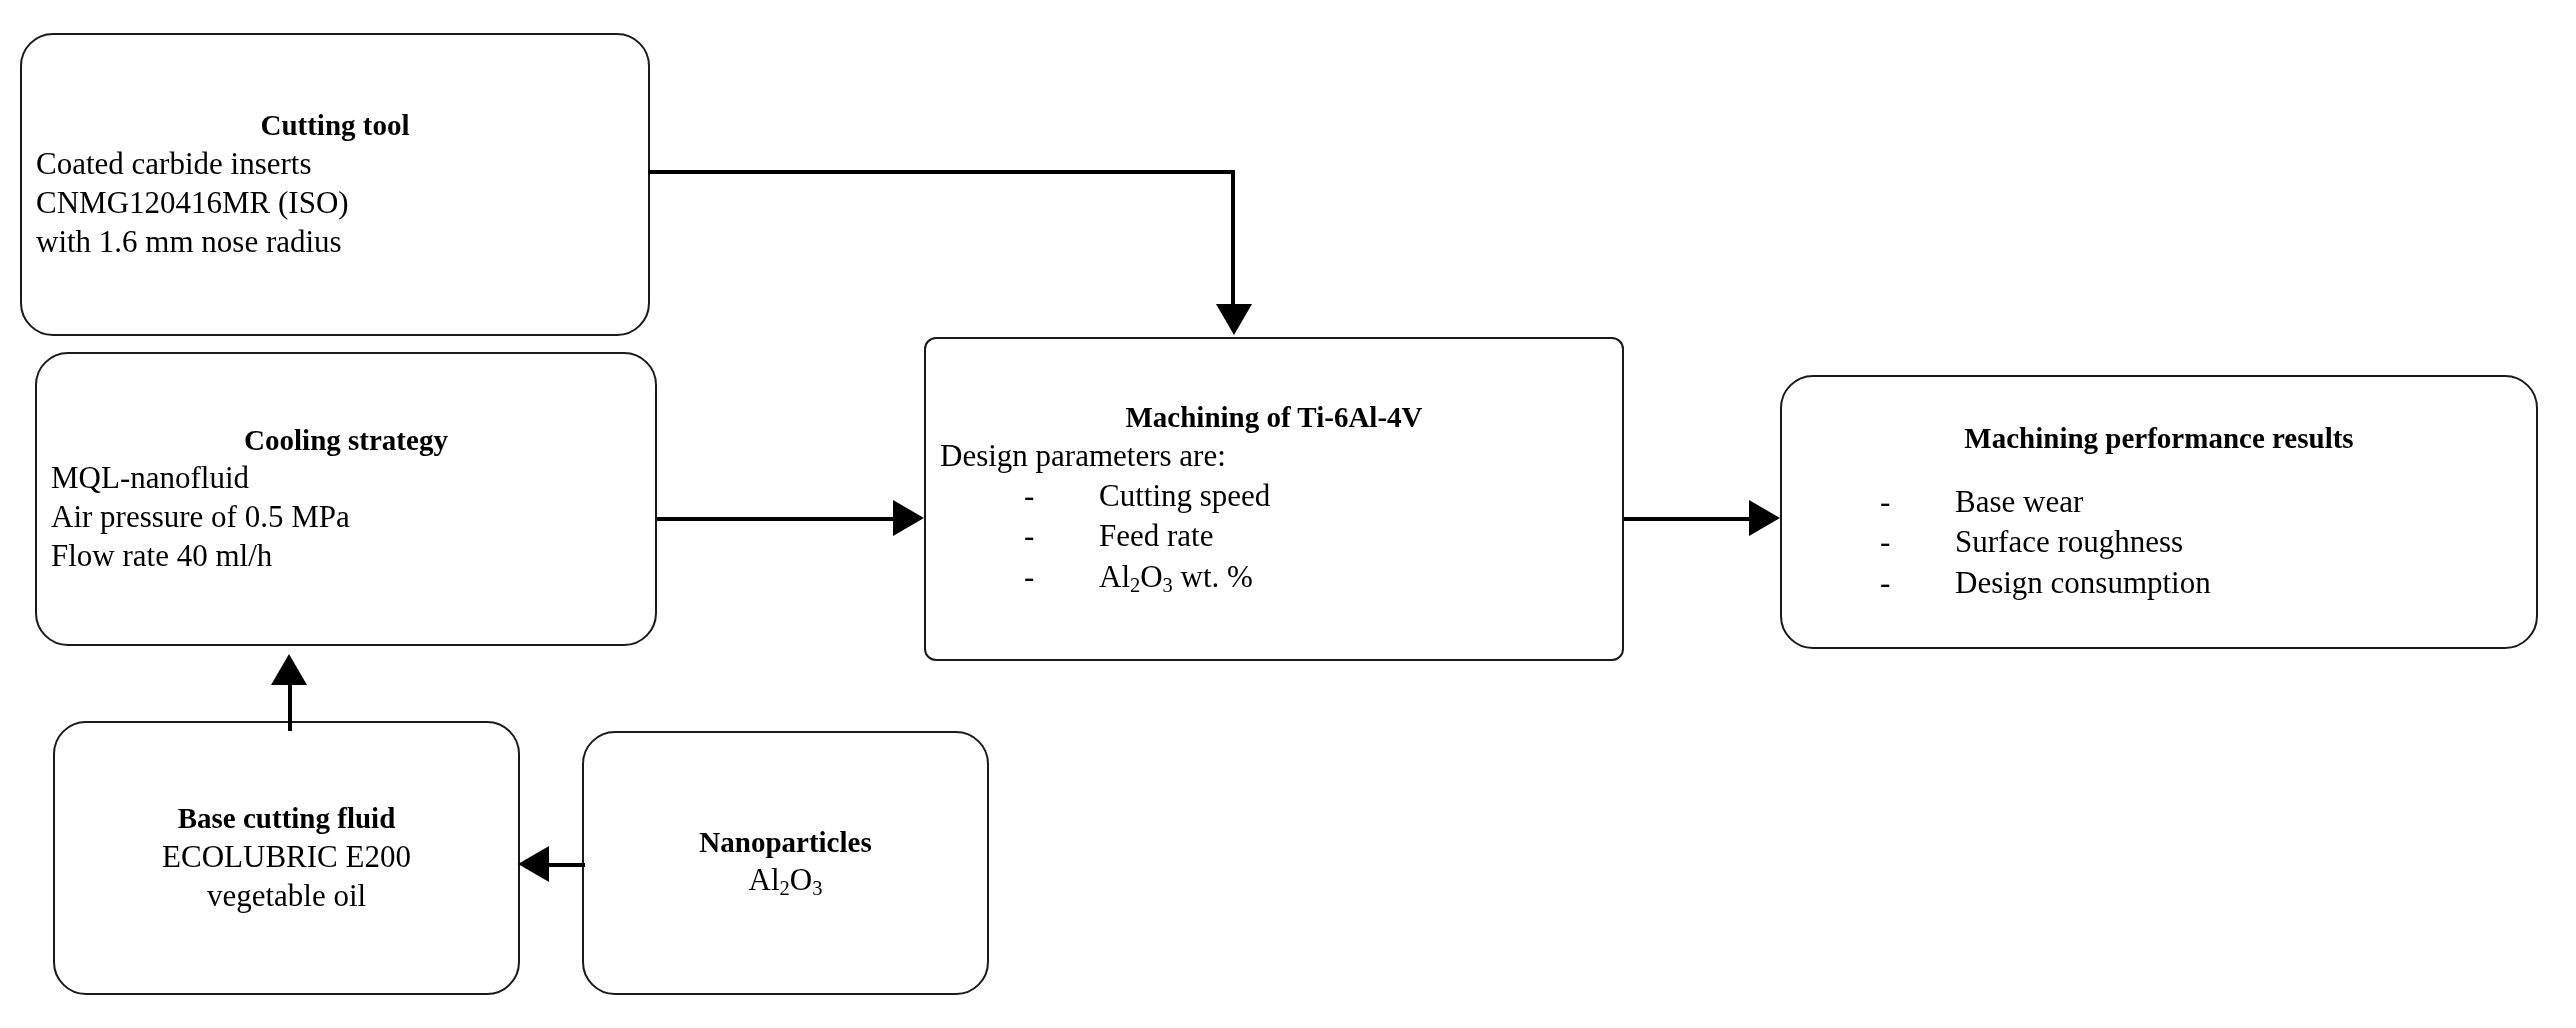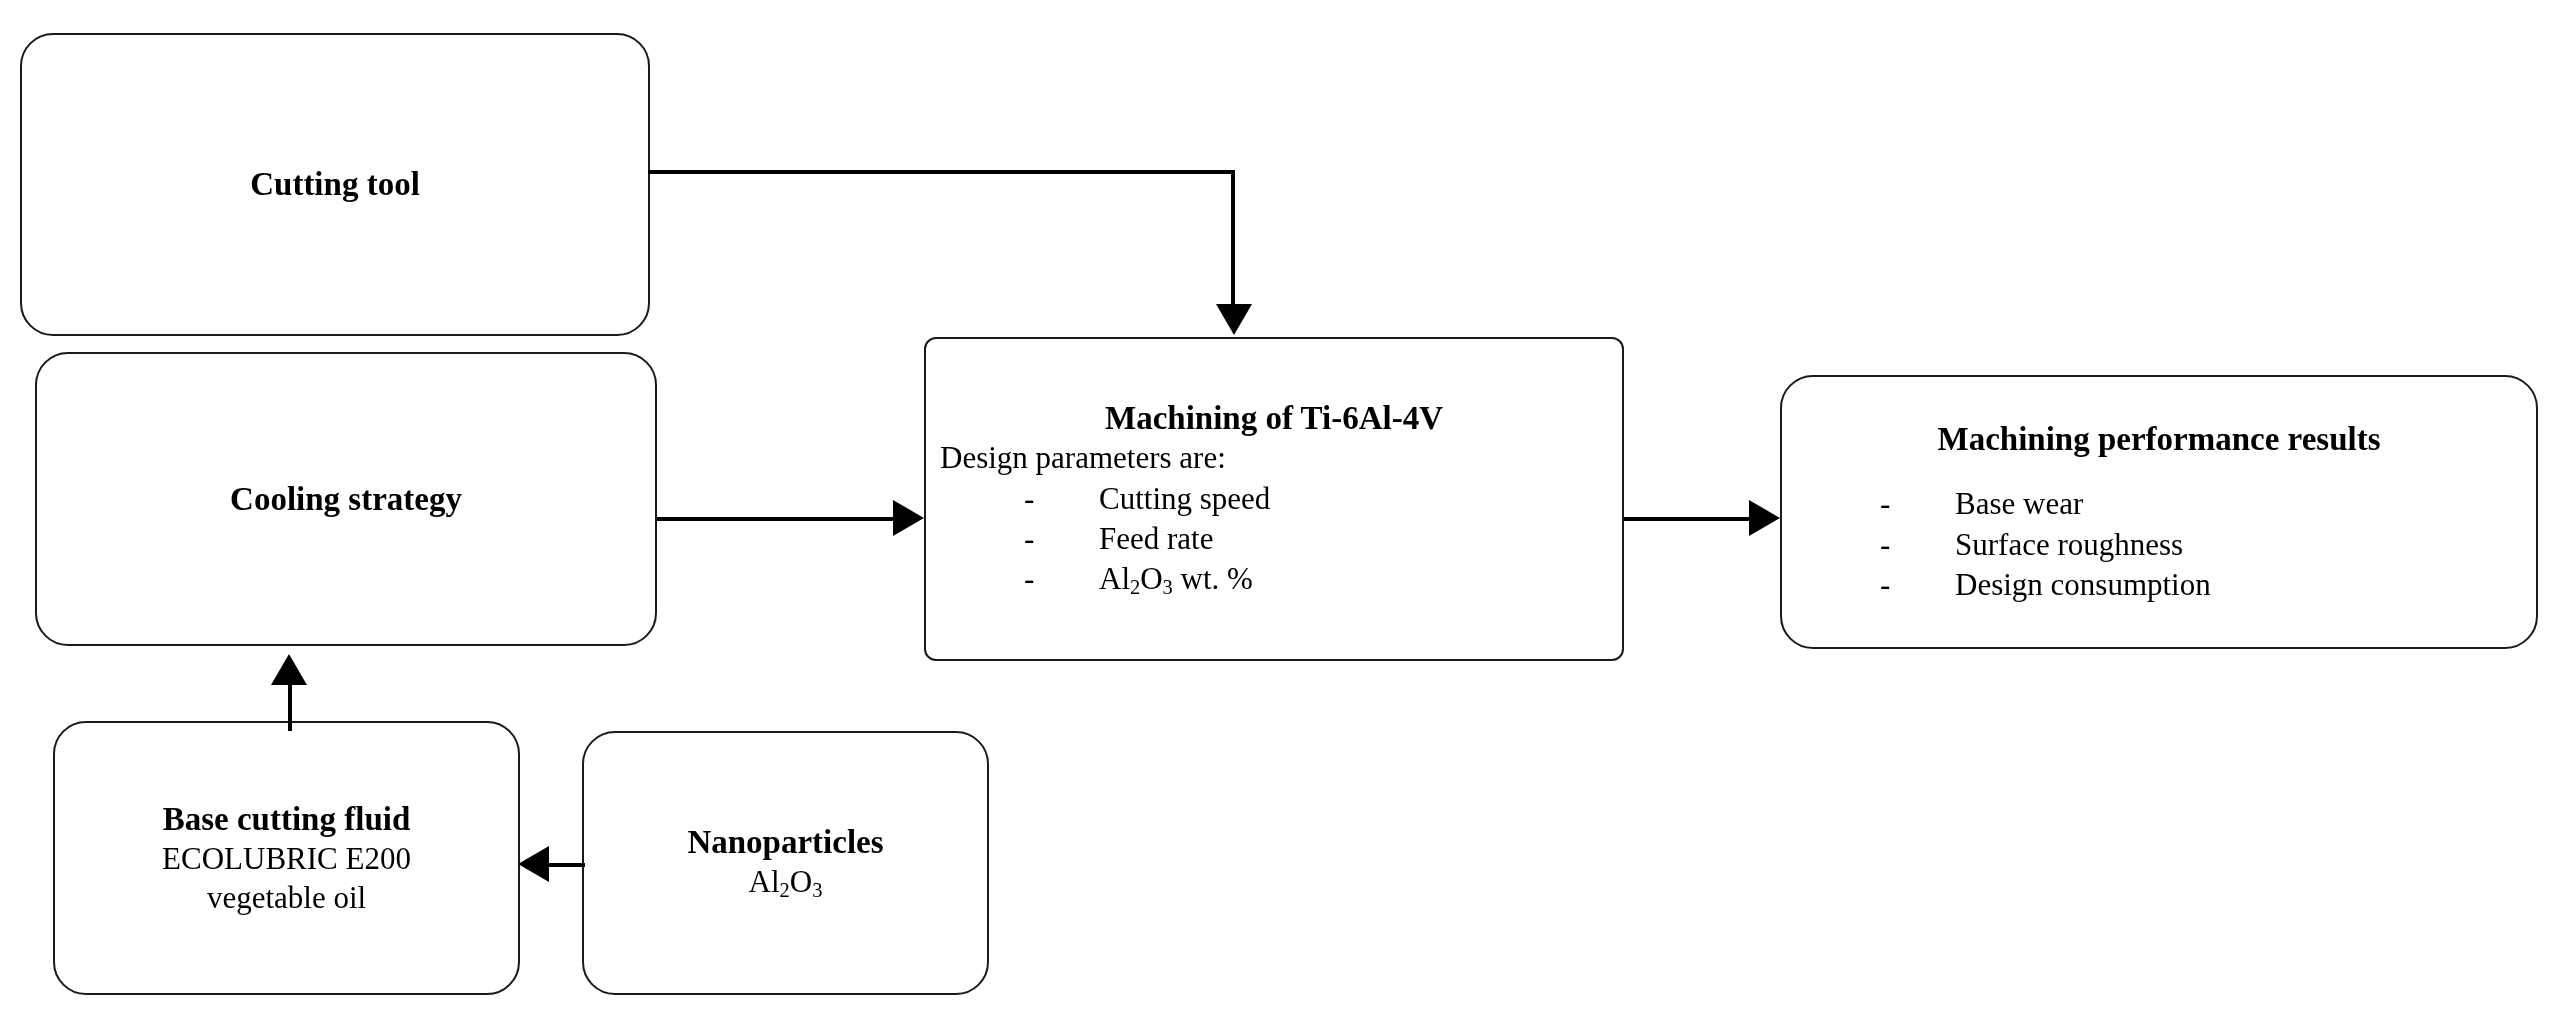--- a/index.html
+++ b/index.html
@@ -26,21 +26,21 @@
     border-radius: 33px;
     background: #ffffff;
     display: flex;
     flex-direction: column;
     justify-content: center;
     align-items: center;
     padding: 4.7px 14px;
   }
   .node .title {
     font-weight: bold;
-    font-size: 33px;
+    font-size: 29px;
     line-height: 1.22;
     text-align: left;
     white-space: nowrap;
   }
   .node .line {
     font-size: 31px;
     line-height: 1.26;
     white-space: nowrap;
   }
   .body-left {
@@ -137,24 +137,34 @@
   #conn-nano-h     { left: 548px; top: 863px; width: 37px; }
   #arrow-nano-left { left: 518px; top: 846px; }
 </style>
 </head>
 <body>
 
 <div id="canvas">
 
   <div class="node" id="node-cutting-tool">
     <div class="title">Cutting tool</div>
+    <div class="body-left">
+      <div class="line">Coated carbide inserts</div>
+      <div class="line">CNMG120416MR (ISO)</div>
+      <div class="line">with 1.6 mm nose radius</div>
+    </div>
   </div>
 
   <div class="node" id="node-cooling-strategy">
     <div class="title">Cooling strategy</div>
+    <div class="body-left">
+      <div class="line">MQL-nanofluid</div>
+      <div class="line">Air pressure  of 0.5 MPa</div>
+      <div class="line">Flow rate 40 ml/h</div>
+    </div>
   </div>
 
   <div class="node" id="node-base-fluid">
     <div class="title">Base cutting fluid</div>
     <div class="body-center">
       <div class="line">ECOLUBRIC E200</div>
       <div class="line">vegetable oil</div>
     </div>
   </div>
 

